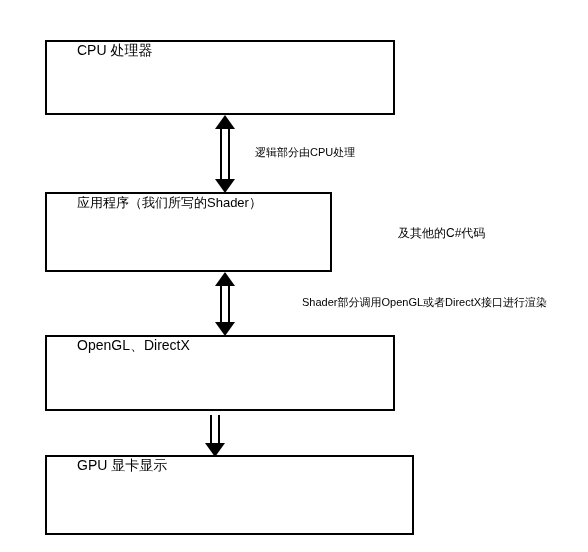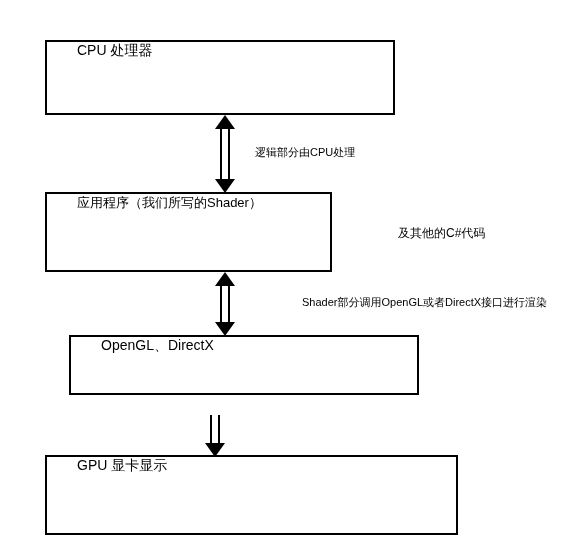--- a/index.html
+++ b/index.html
@@ -33,27 +33,26 @@
     .box-2 {
       left: 45px;
       top: 192px;
       width: 287px;
       height: 80px;
     }
     .box-3 {
       left: 45px;
       top: 335px;
       width: 350px;
-      height: 60px;
-      margin-left: 24px;
+      height: 76px;
     }
     .box-4 {
       left: 45px;
       top: 455px;
-      width: 413px;
+      width: 369px;
       height: 80px;
     }
     .arrow-bidir {
       position: absolute;
     }
     .arrow-down {
       position: absolute;
     }
     .label {
       position: absolute;

